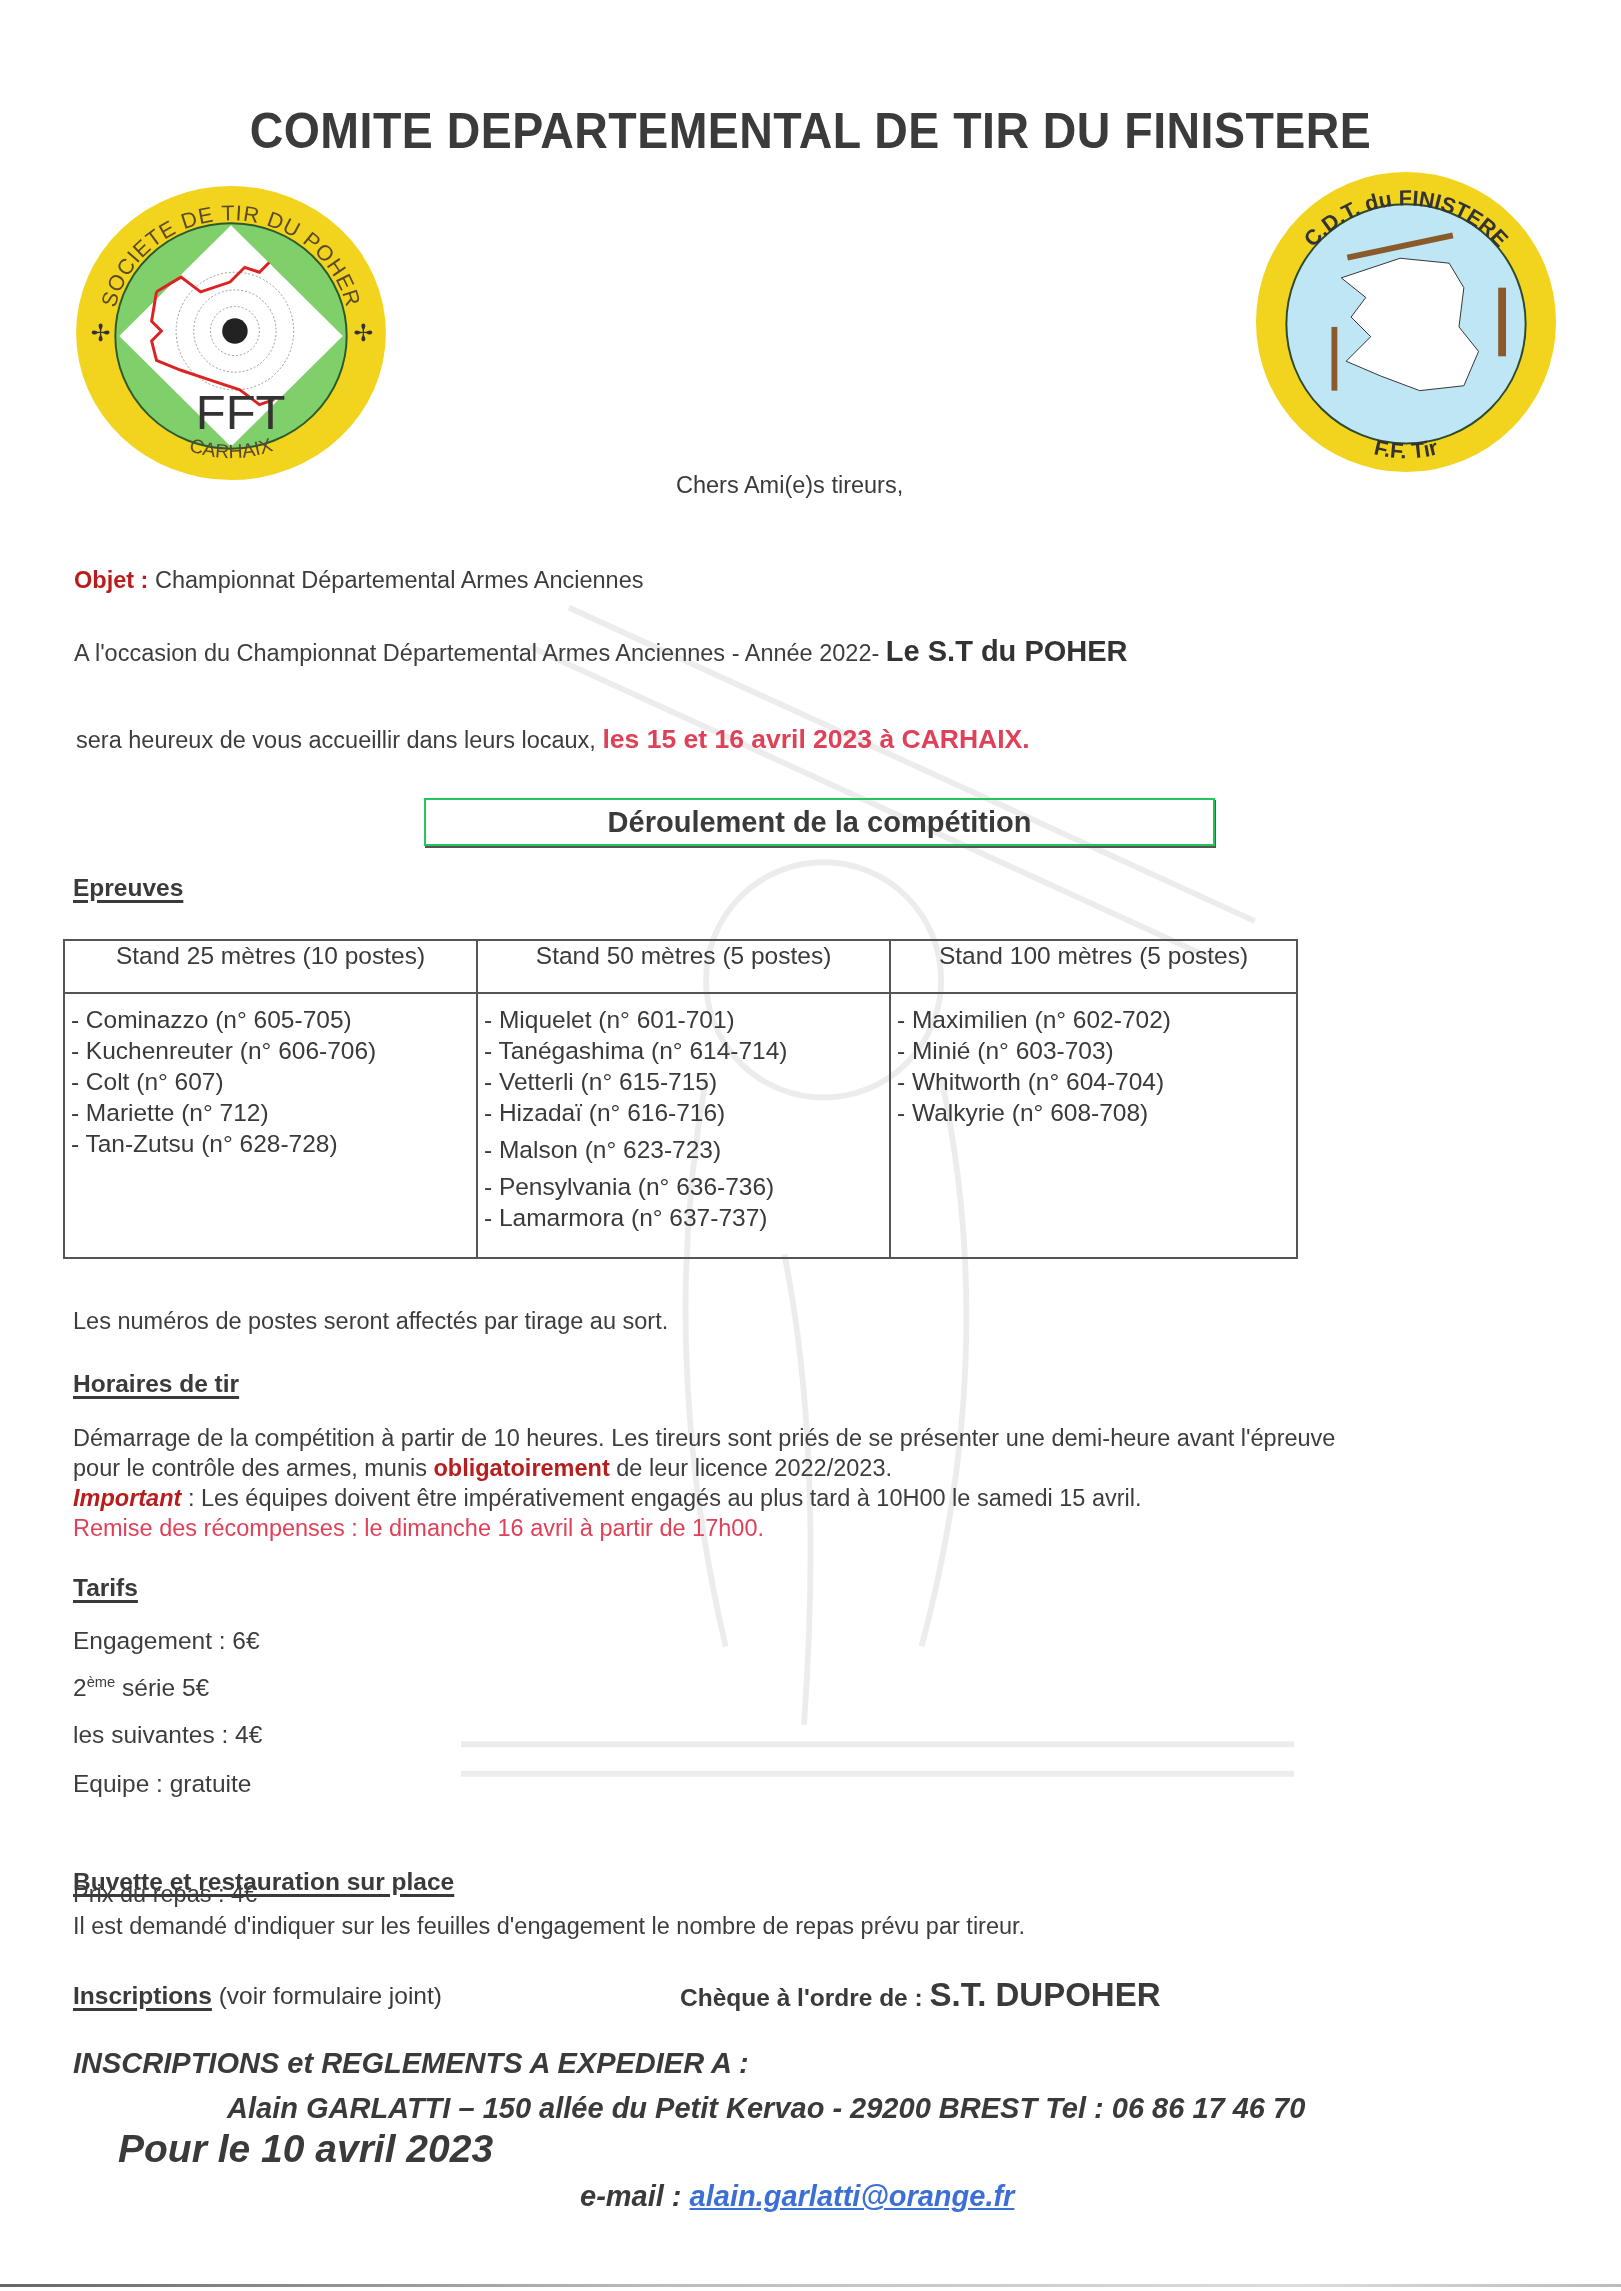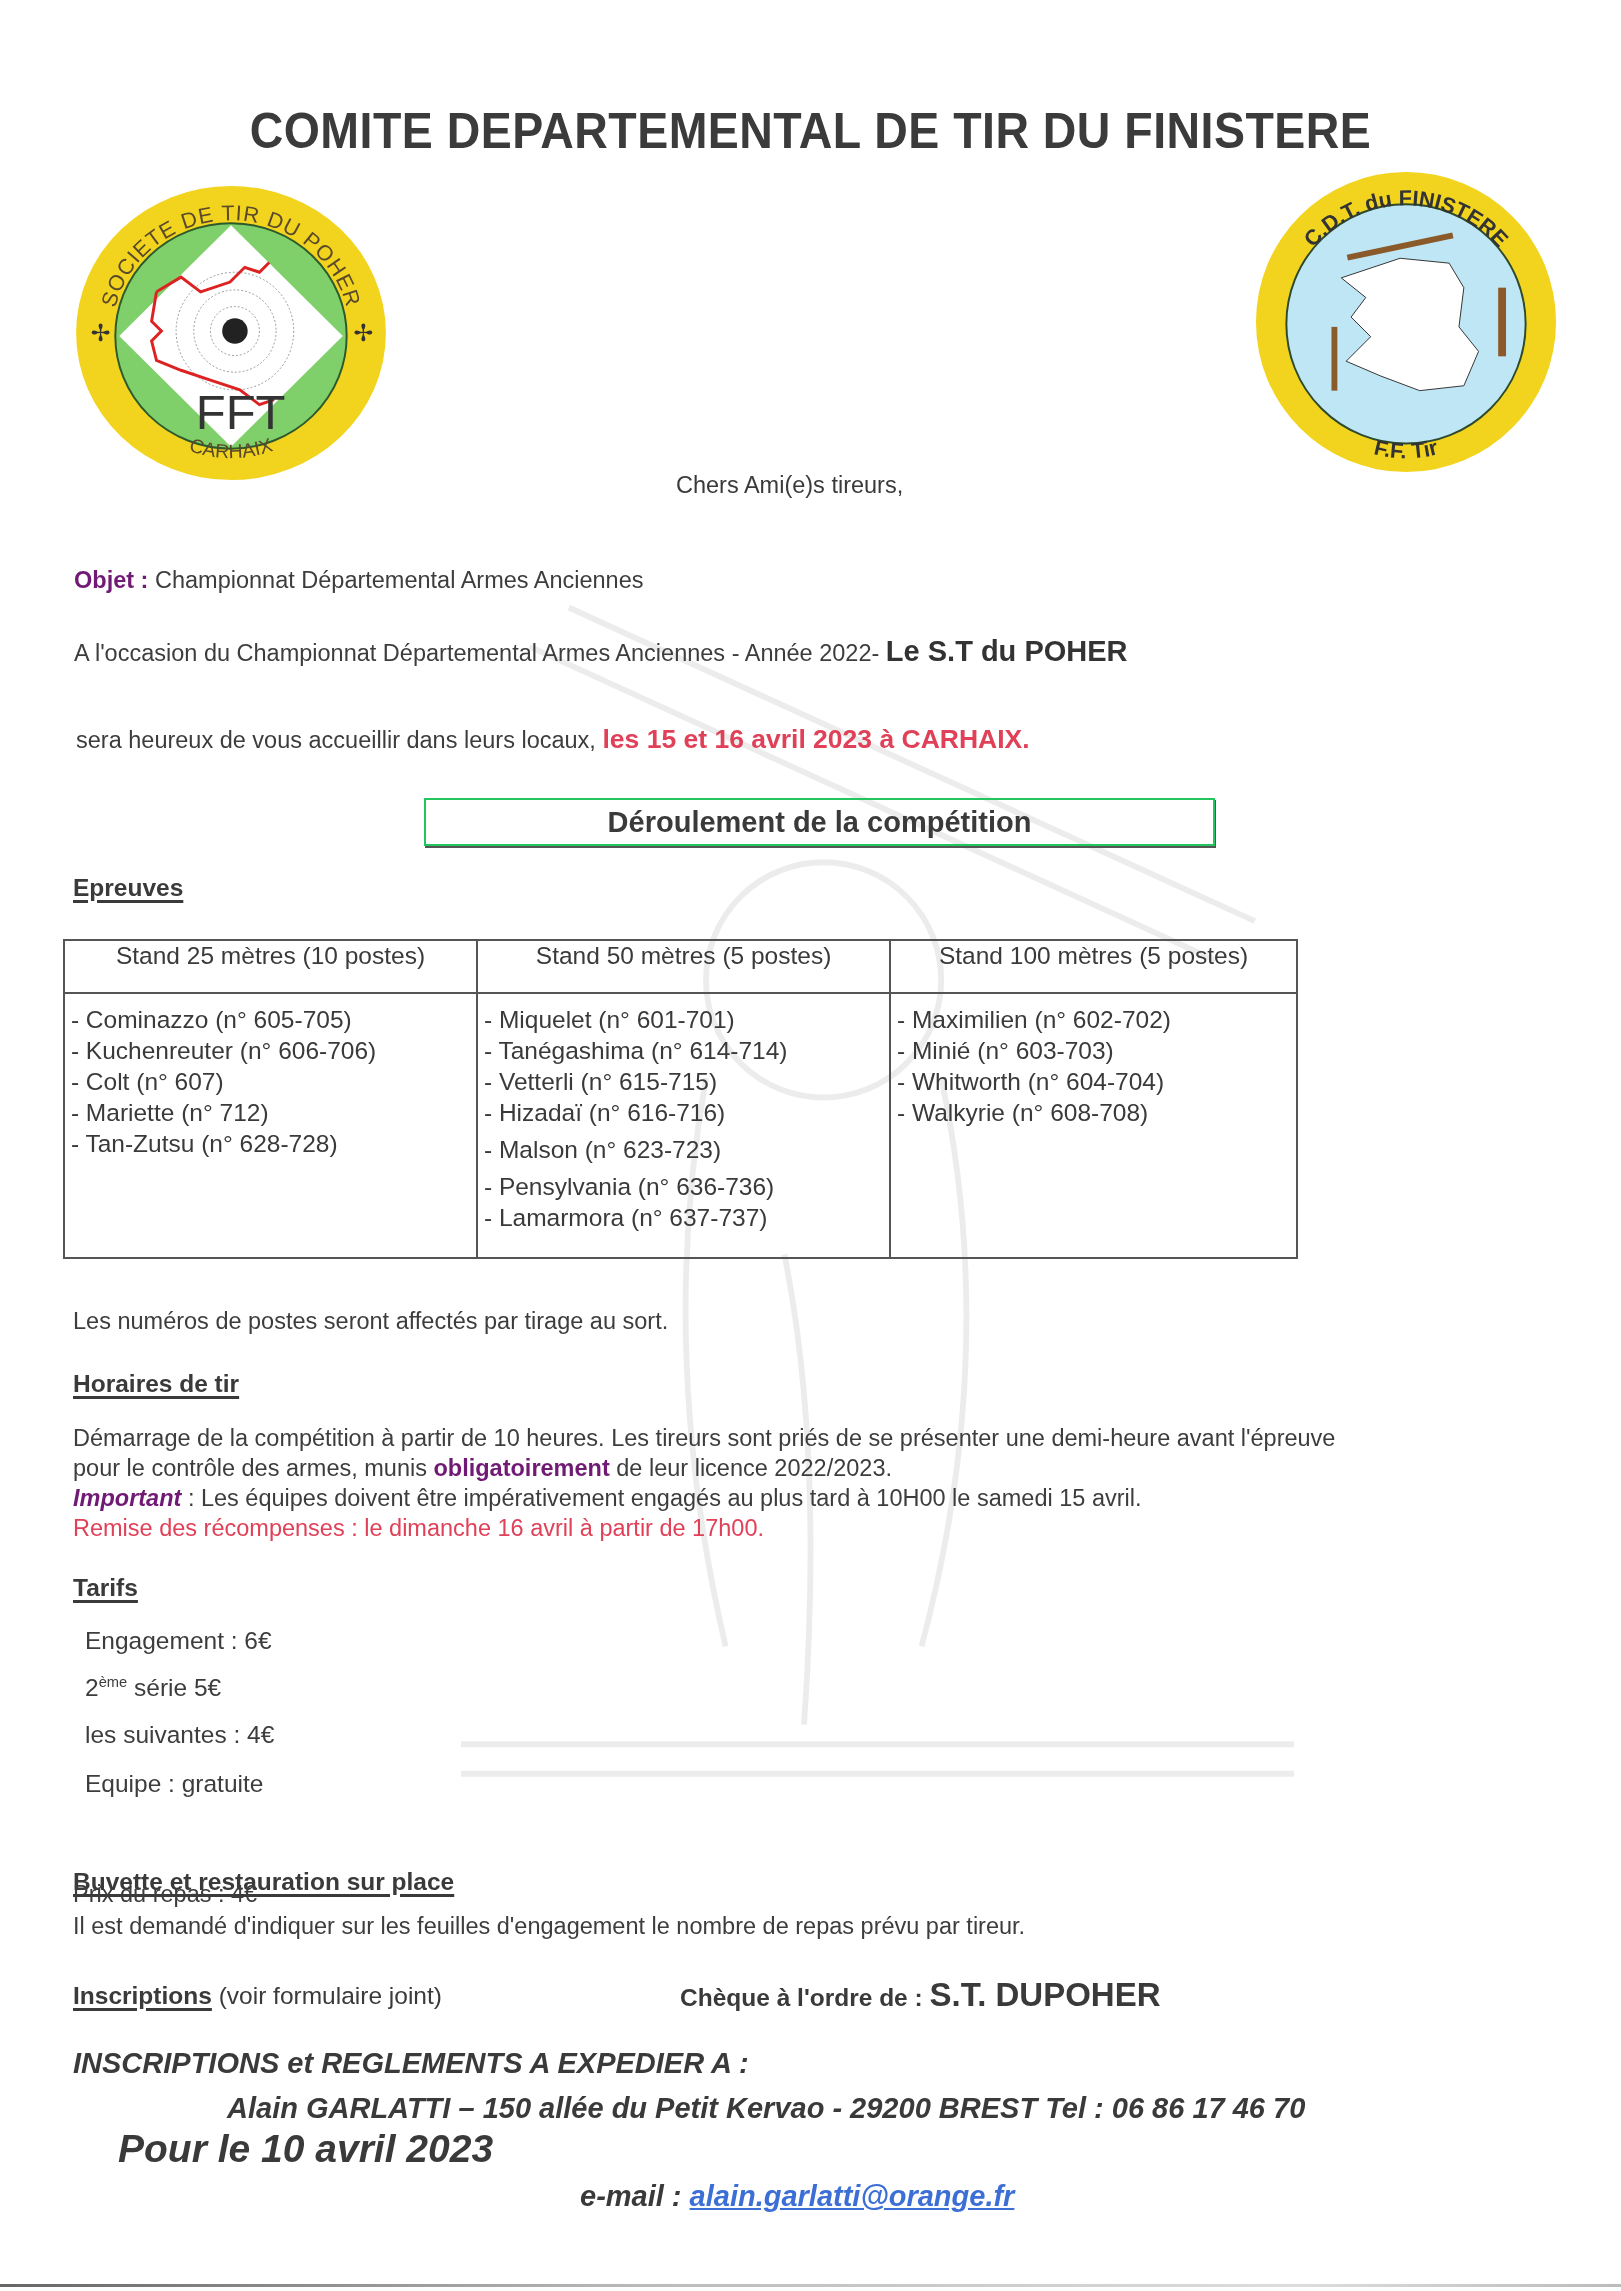--- a/index.html
+++ b/index.html
@@ -10,21 +10,21 @@
   .abs { position: absolute; }
   .title {
     left: 0; width: 1621px; top: 102px; text-align: center;
     font-size: 50px; font-weight: bold; color: #3b3b3b; letter-spacing: 0.5px;
     transform: scaleX(0.93); transform-origin: 50% 50%;
   }
   .logo-left { left: 73px; top: 184px; width: 316px; height: 299px; }
   .logo-right { left: 1253px; top: 170px; width: 306px; height: 304px; }
   .greeting { left: 676px; top: 472px; font-size: 23.5px; color: #3a3a3a; }
   .body-text { font-size: 23.5px; color: #3d3d3d; }
-  .body-text b { color: #701a75; }
+  .body-text b { color: #b91c1c; }
   .objet { left: 74px; top: 567px; }
   .occasion { left: 74px; top: 635px; }
   .occasion .strong { font-size: 29px; font-weight: bold; color: #333; }
   .accueil { left: 76px; top: 704px; margin-top: 20px; }
   .accueil .red { color: #e04158; font-weight: bold; font-size: 26.5px; }
   .deroulement-box {
     left: 424px; top: 798px; width: 787px; height: 44px;
     border: 2px solid #22c55e; box-shadow: 1px 2px 0 #555;
     text-align: center; font-size: 29px; font-weight: bold; color: #3a3a3a;
     line-height: 44px;
@@ -41,21 +41,21 @@
   table.stands th, table.stands td { border: 2px solid #555; vertical-align: top; }
   table.stands th { font-weight: normal; height: 49px; text-align: center; }
   table.stands td { height: 253px; padding: 9.8px 0 0 5.9px; }
   table.stands td div { line-height: 31px; white-space: nowrap; }
   table.stands td div.gap { margin-top: 5.9px; }
   .numeros { left: 73px; top: 1308px; }
   .horaires-head { left: 73px; top: 1370px; }
   .horaires { left: 73px; top: 1423px; width: 1490px; line-height: 30px; }
   .horaires .red { color: #e04158; }
   .tarifs-head { left: 73px; top: 1574px; }
-  .tarif-line { left: 73px; font-size: 24.5px; margin-left: 12px; }
+  .tarif-line { left: 73px; font-size: 24.5px; }
   sup { font-size: 14.7px; }
   .buvette-head { left: 73px; top: 1833px; margin-top: 35px; }
   .repas { left: 73px; top: 1878px; line-height: 32px; }
   .inscr { left: 73px; top: 1982px; font-size: 24.5px; }
   .inscr .u { font-weight: bold; text-decoration: underline; text-decoration-thickness: 2.9px; text-underline-offset: 3.9px; }
   .cheque { left: 680px; top: 1976px; font-size: 24.5px; font-weight: bold; }
   .cheque .big { font-size: 33px; }
   .expedier { left: 73px; top: 2047px; font-size: 29px; font-weight: bold; font-style: italic; color: #3a3a3a; }
   .adresse { left: 227px; top: 2092px; font-size: 29px; font-weight: bold; font-style: italic; }
   .pour { left: 73px; top: 2127px; font-size: 39px; font-weight: bold; font-style: italic; margin-left: 45px; }

